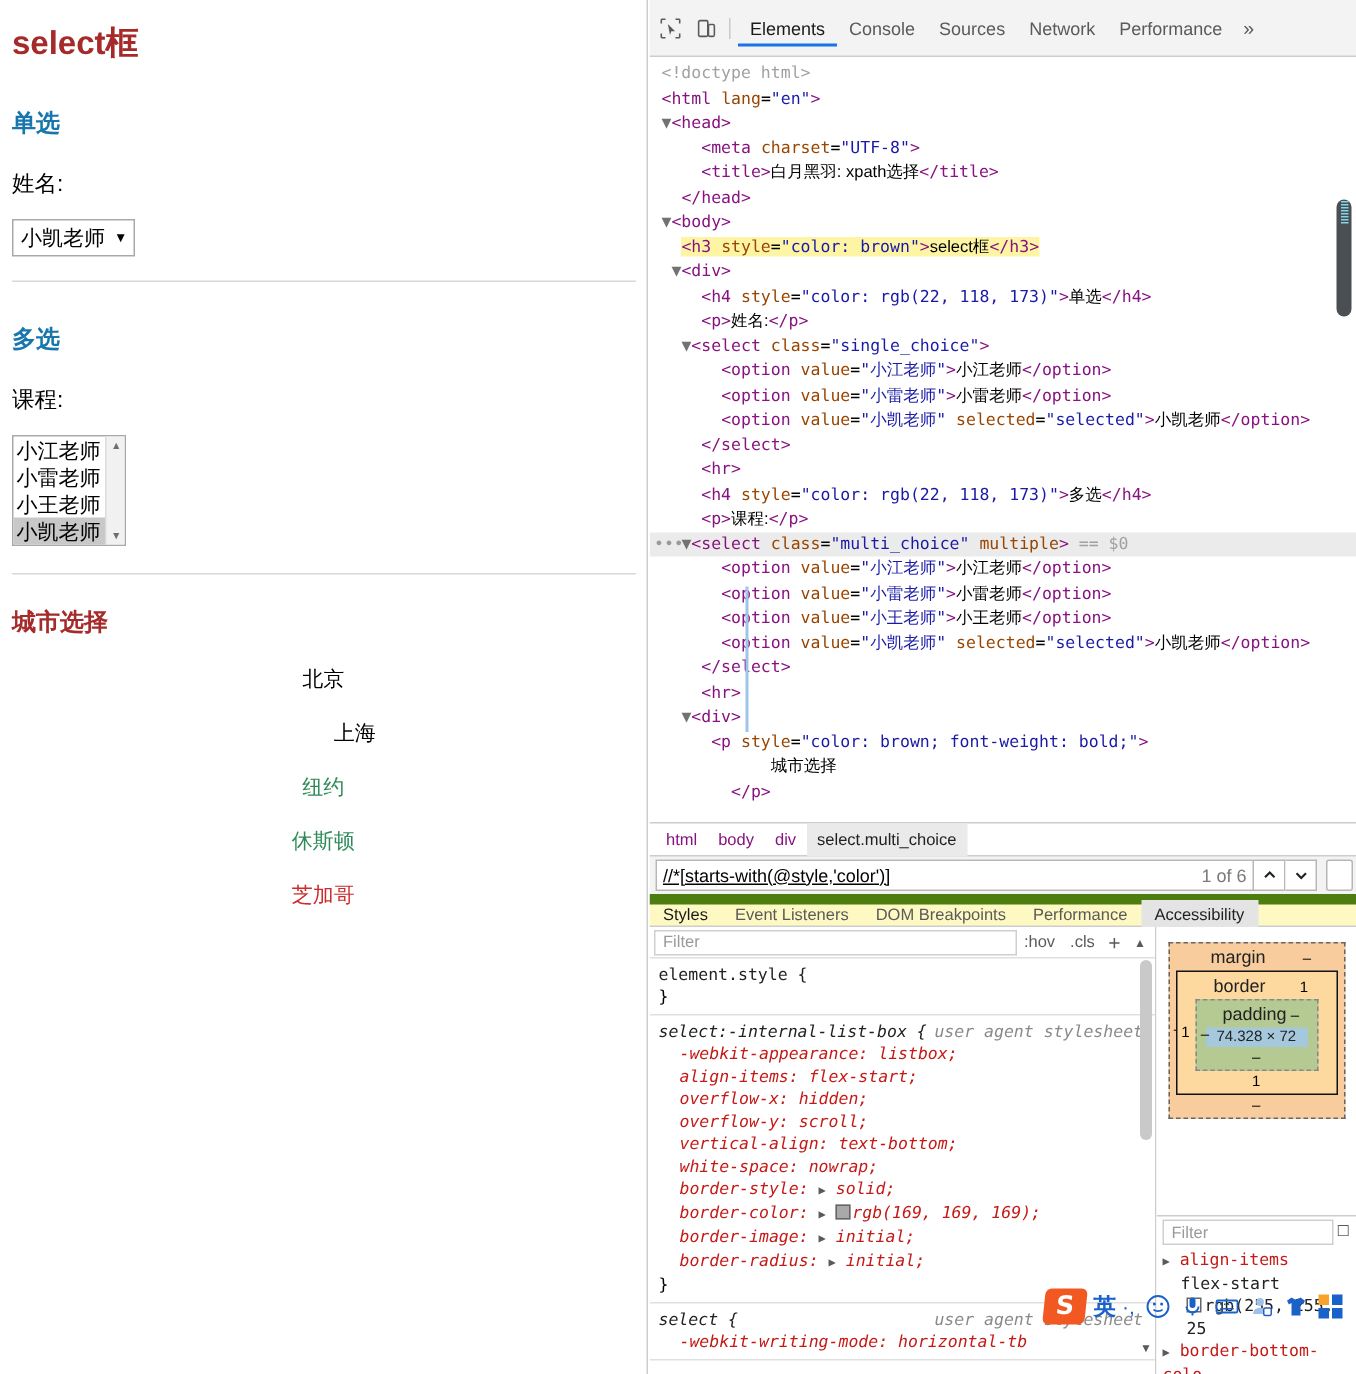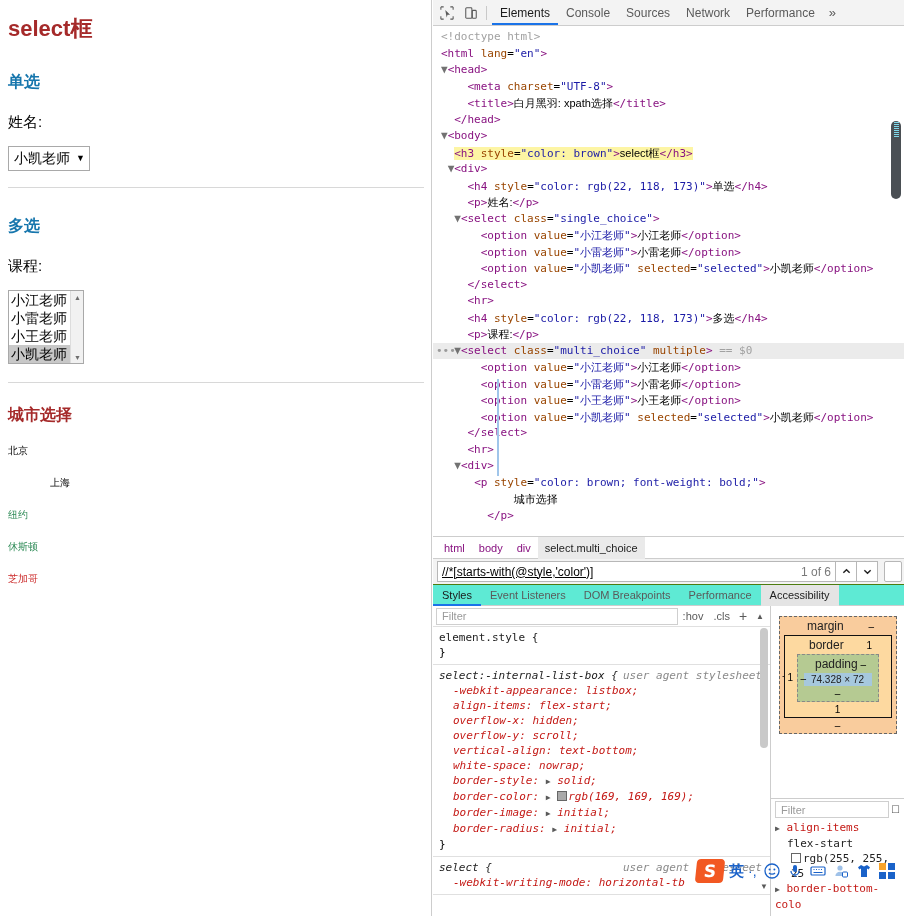--- a/index.html
+++ b/index.html
@@ -67,32 +67,32 @@
   }
   .multi-bar .up,.multi-bar .dn{
     position:absolute;left:0;width:13px;height:12px;
     display:flex;align-items:center;justify-content:center;
     font-size:7px;color:#6e6e6e;
   }
   .multi-bar .up{top:0;}
   .multi-bar .dn{bottom:0;}
 
   .city-title{margin:22px 0 0 0;font-size:16px;font-weight:bold;color:brown;}
-  .city{margin:18px 0 0 0;font-size:10px;}
+  .city{margin:18px 0 0 0;font-size:14px;text-align:center;}
   .city.indent{padding-left:6px;}
 
   
   #devtools{
     position:absolute;left:433px;top:0;width:471px;height:916px;
     background:#ffffff;overflow:hidden;
     font-family:"Liberation Sans","DejaVu Sans",sans-serif;
   }
   
   .dt-tabbar{
-    display:flex;align-items:center;height:26px;
+    display:flex;align-items:center;height:38px;
     border-bottom:1px solid #cdcdcd;background:#f3f3f3;
     padding:0 2px;box-sizing:border-box;
   }
   .dt-ico{
     width:24px;height:24px;display:flex;align-items:center;justify-content:center;
     color:#5a5a5a;
   }
   .dt-sep{width:1px;height:14px;background:#c9c9c9;margin:0 5px 0 3px;}
   .dt-tab{
     font-size:12px;color:#5a5a5a;padding:0 8px;height:25px;
@@ -159,22 +159,22 @@
     border:1px solid #b7b7b7;border-left:0;background:#fff;font-size:9px;color:#222;
     box-sizing:border-box;
   }
   .searchtail{
     width:18px;height:21px;border:1px solid #b7b7b7;background:#fff;
     margin-left:6px;border-radius:2px;box-sizing:border-box;
   }
 
   
   .subtabs{
-    display:flex;align-items:center;height:22px;background:#5eead4;
-    border-top:1px solid #4d7c0f;border-bottom:1px solid #cdcdcd;
+    display:flex;align-items:center;height:22px;background:#fef9c3;
+    border-top:7px solid #4d7c0f;border-bottom:1px solid #cdcdcd;
     font-size:11px;box-sizing:border-box;
   }
   .subtab{padding:0 9px;height:21px;display:flex;align-items:center;color:#5a5a5a;}
   .subtab.active{color:#1a1a1a;box-shadow:inset 0 -2px 0 #1a73e8;}
   .subtab.hover{background:#e4e4e4;color:#222;}
 
   
   .lower{display:flex;height:311px;}
   .stylespane{
     width:338px;background:#fff;position:relative;overflow:hidden;

